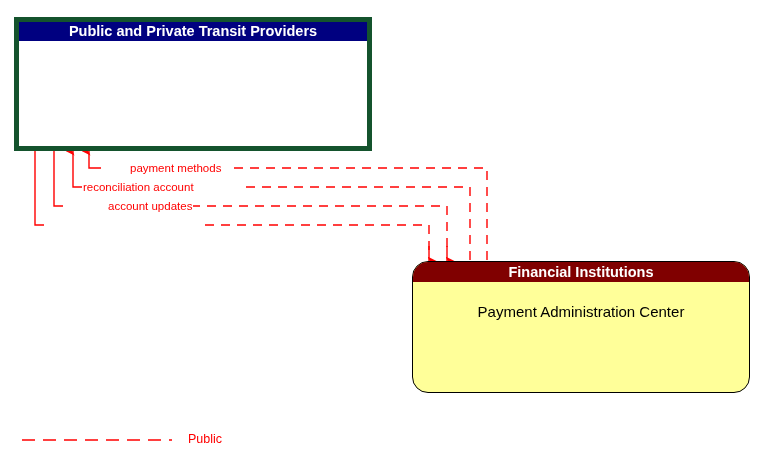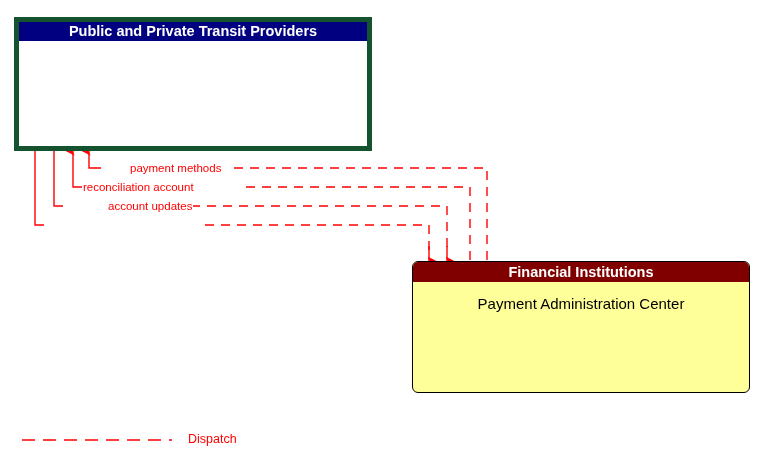--- a/index.html
+++ b/index.html
@@ -36,41 +36,41 @@
     text-align:center;
     line-height:19px;
     padding:3px 4px 0 4px;
   }
 
   
   .node-round{
     position:absolute;
     box-sizing:border-box;
     border:1px solid #000000;
-    border-radius:6px;
+    border-radius:16px;
     background:#ffff99;
     overflow:hidden;
   }
   .node-round .node-header{
     background:#800000;
     color:#ffffff;
     font-size:14.5px;
     font-weight:bold;
     text-align:center;
     line-height:20px;
     height:20px;
     white-space:nowrap;
     overflow:hidden;
   }
   .node-round .node-title{
     color:#000000;
     font-size:15px;
     text-align:center;
     line-height:20px;
-    padding:12px 6px 0 6px;
+    padding:20px 6px 0 6px;
   }
 
   
   .flow-label{
     position:absolute;
     color:#ff0000;
     font-size:11.5px;
     line-height:12px;
     white-space:nowrap;
     background:#ffffff;
@@ -139,16 +139,16 @@
   </div>
 
   <div class="flow-label" style="left:101px;top:162px;margin-left:28px;">payment methods</div>
 
   <div class="flow-label" style="left:82px;top:181px;">reconciliation account</div>
 
   <div class="flow-label" style="left:63px;top:200px;margin-left:44px;">account updates</div>
 
 
   <div class="legend">
-    <div class="legend-text" style="left:188px;top:432px;">Dispatch</div>
+    <div class="legend-text" style="left:188px;top:432px;">Public</div>
   </div>
 
 </div>
 
 </body></html>

